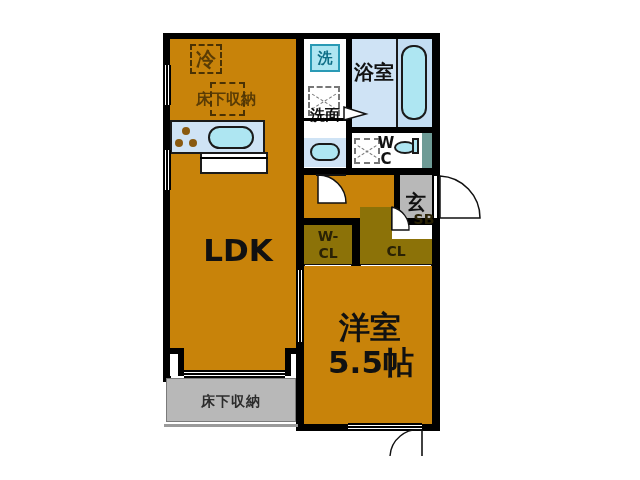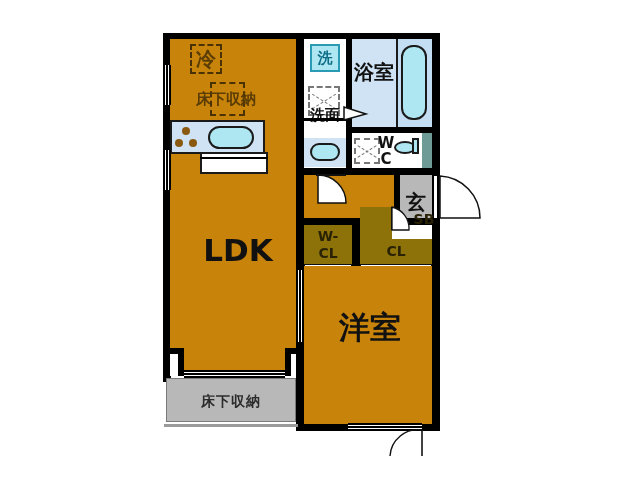--- a/index.html
+++ b/index.html
@@ -162,20 +162,21 @@
   <div class="abs white" style="left:304px;top:264px;width:48px;height:7px;border:1px solid #111;"></div>
   <div class="abs white" style="left:360px;top:264px;width:72px;height:7px;border:1px solid #111;"></div>
   <svg class="abs" style="left:300px;top:270px;width:136px;height:18px;">
      <polygon points="34,0 46,0 40,15" fill="#ffffff" stroke="#111" stroke-width="1.2"></polygon>
      <polygon points="58,0 70,0 64,15" fill="#ffffff" stroke="#111" stroke-width="1.2"></polygon>
      <polygon points="116,0 128,0 122,15" fill="#ffffff" stroke="#111" stroke-width="1.2"></polygon>
   </svg>
 
   <div class="abs floor" style="left:304px;top:266px;width:128px;height:158px;"></div>
   <div class="lbl big" style="left:330px;top:310px;width:80px;height:34px;text-align:center;">洋室</div>
+  <div class="lbl big" style="left:326px;top:345px;width:90px;height:34px;">5.5帖</div>
 
   <div class="abs wall" style="left:296px;top:223px;width:8px;height:207px;"></div>
   <div class="abs winv" style="left:296px;top:270px;width:8px;height:72px;"></div>
   <div class="abs winmid" style="left:299px;top:270px;width:2px;height:72px;"></div>
 
   <div class="abs wall" style="left:296px;top:424px;width:144px;height:7px;"></div>
   <div class="abs win" style="left:348px;top:423px;width:74px;height:8px;"></div>
   <div class="abs winmid" style="left:348px;top:426px;width:74px;height:2px;"></div>
   <svg class="abs" style="left:386px;top:430px;width:38px;height:30px;">
      <path d="M36,0 L36,26" stroke="#111" stroke-width="1.6" fill="none"></path>

